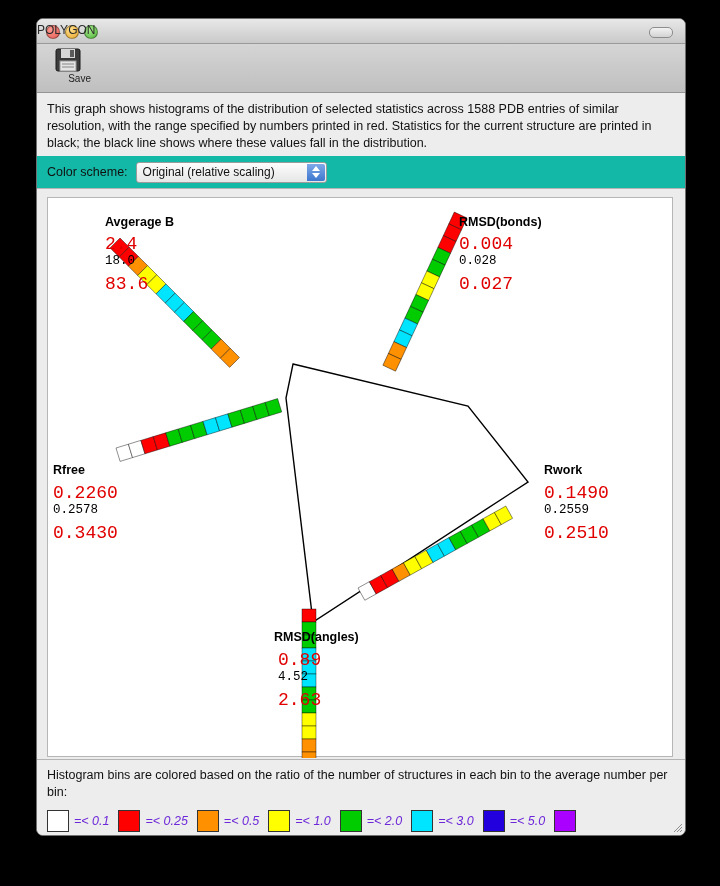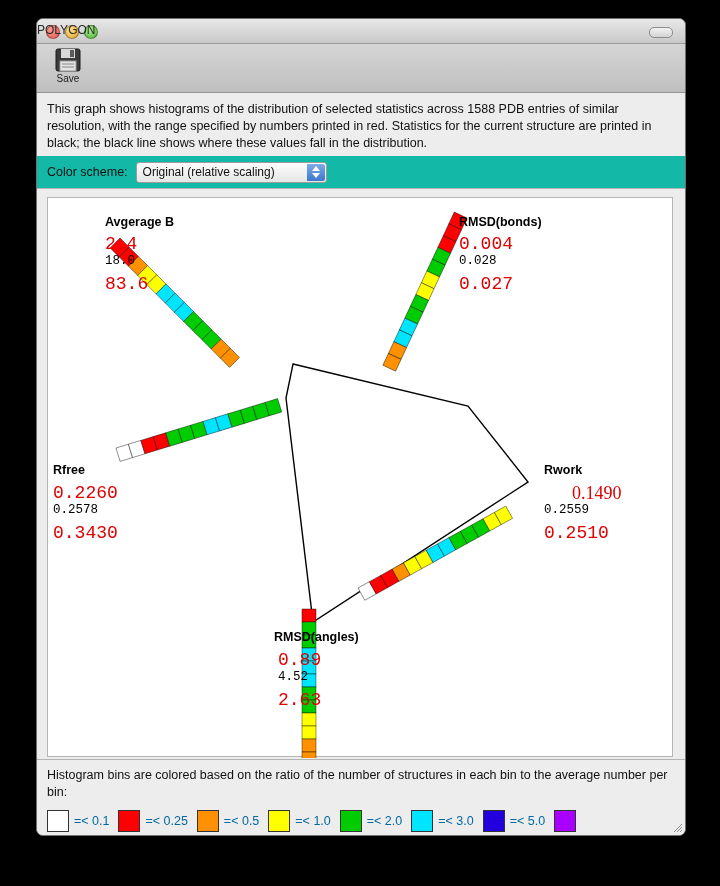--- a/index.html
+++ b/index.html
@@ -65,21 +65,21 @@
     height: 48px;
     background: linear-gradient(to bottom, #d5d5d5 0%, #bfbfbf 100%);
     border-bottom: 1px solid #949494;
     position: relative;
   }
   #save-button {
     position: absolute;
     left: 8px;
     top: 2px;
     width: 46px;
-    text-align: center;
+    text-align: right;
     cursor: default;
   }
   #save-icon-wrap {
     width: 28px;
     height: 28px;
     margin: 0 auto;
   }
   #save-label {
     font-size: 10px;
     color: #1d1d1d;
@@ -196,22 +196,23 @@
     margin-top: 9px;
   }
   .legend-item { display: flex; align-items: center; margin-right: 9px; }
   .legend-swatch {
     width: 22px; height: 22px;
     border: 1px solid #333;
     box-sizing: border-box;
   }
   .legend-caption {
     font-size: 12.5px;
-    color: #0369a1;
+    color: #6d28d9;
     margin-left: 5px;
+    font-style: italic;
   }
   #resize-grip {
     position: absolute;
     right: 2px; bottom: 2px;
     width: 12px; height: 12px;
   }
 </style>
 </head>
 <body>
 
@@ -356,21 +357,21 @@
     <div class="val-red" style="left:57px; top:36px;">2.4</div>
     <div class="val-black" style="left:57px; top:56px;">18.0</div>
     <div class="val-red" style="left:57px; top:76px;">83.6</div>
 
     <div class="axis-label" style="left:411px; top:17px;">RMSD(bonds)</div>
     <div class="val-red" style="left:411px; top:36px;">0.004</div>
     <div class="val-black" style="left:411px; top:56px;">0.028</div>
     <div class="val-red" style="left:411px; top:76px;">0.027</div>
 
     <div class="axis-label" style="left:496px; top:265px;">Rwork</div>
-    <div class="val-red" style="left:524px; top:285px;font-family:Liberation Serif, serif;">0.1490</div>
+    <div class="val-red" style="left:496px; top:285px;">0.1490</div>
     <div class="val-black" style="left:496px; top:305px;">0.2559</div>
     <div class="val-red" style="left:496px; top:325px;">0.2510</div>
 
     <div class="axis-label" style="left:226px; top:432px;">RMSD(angles)</div>
     <div class="val-red" style="left:230px; top:452px;">0.89</div>
     <div class="val-black" style="left:230px; top:472px;">4.52</div>
     <div class="val-red" style="left:230px; top:492px;">2.63</div>
 
     <div class="axis-label" style="left:5px; top:265px;">Rfree</div>
     <div class="val-red" style="left:5px; top:285px;">0.2260</div>

